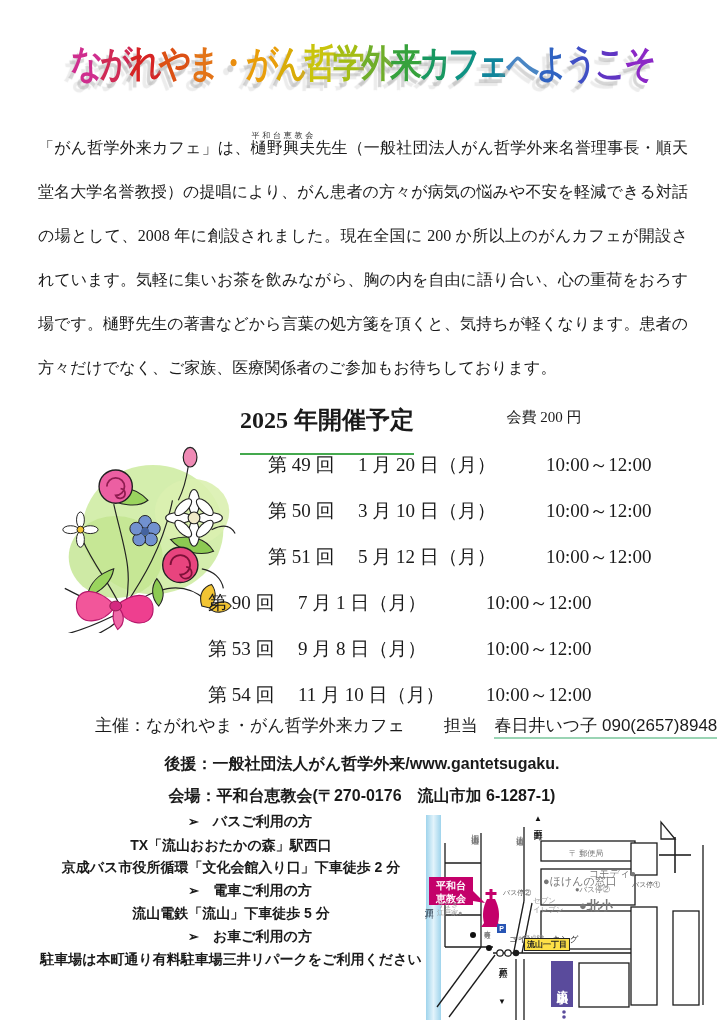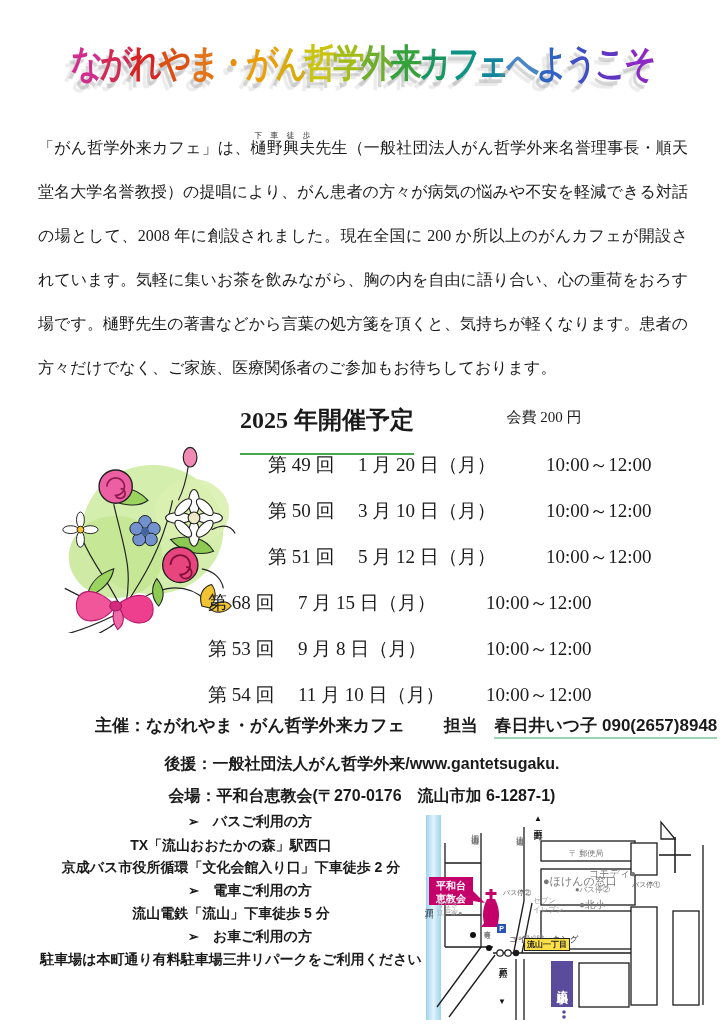--- a/index.html
+++ b/index.html
@@ -20,21 +20,21 @@
   .sched-title{display:inline-block;font-family:"Liberation Serif",serif;font-weight:bold;font-size:24px;
     border-bottom:2px solid #44a94e;padding-bottom:17px;}
   .sched-fee{display:inline-block;margin-left:88px;font-family:"Liberation Serif",serif;font-size:15px;vertical-align:6px;}
   .sessions{position:absolute;top:452px;left:0;width:724px;font-family:"Liberation Serif",serif;font-size:19px;}
   .srow{height:46px;white-space:nowrap;}
   .srow.ga{margin-left:268px;}
   .srow.gb{margin-left:208px;}
   .srow .no{display:inline-block;width:90px;}
   .srow .date{display:inline-block;width:188px;}
   
-  .org-line{position:absolute;top:714px;left:95px;font-size:17px;font-weight:bold;white-space:nowrap;}
+  .org-line{position:absolute;top:714px;left:95px;font-size:17px;font-weight:normal;white-space:nowrap;}
   .org-line .c-label{margin-left:34px;}
   .org-line .c-value{margin-left:12px;border-bottom:2px solid #9ad4b4;padding-bottom:2px;}
   .support-line{position:absolute;top:754px;left:0;width:724px;text-align:center;font-size:16px;font-weight:bold;}
   .venue-line{position:absolute;top:786px;left:0;width:724px;text-align:center;font-size:16px;font-weight:bold;}
   
   .access{position:absolute;top:810px;left:35px;width:392px;font-size:14px;font-weight:bold;line-height:22.5px;text-align:center;}
   .acc-head{margin-left:38px;}
   .acc-head .bullet{margin-right:14px;font-size:13px;}
   
   .flower{position:absolute;top:441px;left:55px;width:186px;height:192px;}
@@ -58,21 +58,21 @@
 </head>
 <body>
 
 <div class="page">
 
   <div class="title-wrap">
     <span class="tch" style=";color:#cf2e8e">な</span><span class="tch" style=";color:#d02a55">が</span><span class="tch" style=";color:#d62424">れ</span><span class="tch" style=";color:#dc5014">や</span><span class="tch" style=";color:#e37418">ま</span><span class="tch" style=";color:#e98d0e">・</span><span class="tch" style=";color:#e99e0a">が</span><span class="tch" style=";color:#d9ac08">ん</span><span class="tch" style=";color:#c9c40c">哲</span><span class="tch" style=";color:#a4bd14">学</span><span class="tch" style=";color:#6fae2a">外</span><span class="tch" style=";color:#36a23c">来</span><span class="tch" style=";color:#189860">カ</span><span class="tch" style=";color:#0f9384">フ</span><span class="tch" style=";color:#11859b">ェ</span><span class="tch" style=";color:#4a86c4">へ</span><span class="tch" style=";color:#3063c2">よ</span><span class="tch" style=";color:#404fc5">う</span><span class="tch" style=";color:#6035c3">こ</span><span class="tch" style=";color:#8b28c6">そ</span>
   </div>
 
   <div class="intro">
-    <span class="lead">「がん哲学外来カフェ」は、</span><ruby><span>樋野興夫</span><rt>下車徒歩</rt></ruby><span>先生（一般社団法人がん哲学外来名誉理事長・順天堂名大学名誉教授）の提唱により、がん患者の方々が病気の悩みや不安を軽減できる対話の場として、2008 年に創設されました。現在全国に 200 か所以上のがんカフェが開設されています。気軽に集いお茶を飲みながら、胸の内を自由に語り合い、心の重荷をおろす場です。樋野先生の著書などから言葉の処方箋を頂くと、気持ちが軽くなります。患者の方々だけでなく、ご家族、医療関係者のご参加もお待ちしております。</span>
+    <span class="lead">「がん哲学外来カフェ」は、</span><ruby><span>樋野興夫</span><rt>平和台恵教会</rt></ruby><span>先生（一般社団法人がん哲学外来名誉理事長・順天堂名大学名誉教授）の提唱により、がん患者の方々が病気の悩みや不安を軽減できる対話の場として、2008 年に創設されました。現在全国に 200 か所以上のがんカフェが開設されています。気軽に集いお茶を飲みながら、胸の内を自由に語り合い、心の重荷をおろす場です。樋野先生の著書などから言葉の処方箋を頂くと、気持ちが軽くなります。患者の方々だけでなく、ご家族、医療関係者のご参加もお待ちしております。</span>
   </div>
 
   <div class="flower">
     <svg width="186" height="192" viewBox="0 0 190 195">
       <ellipse cx="100" cy="90" rx="72" ry="66" fill="#cdeb9f" opacity="0.85"></ellipse>
       <ellipse cx="62" cy="118" rx="48" ry="42" fill="#c2e58e" opacity="0.8"></ellipse>
       <ellipse cx="140" cy="72" rx="38" ry="34" fill="#daf0b0" opacity="0.9"></ellipse>
       <g stroke="#222" stroke-width="1.2" fill="none">
         <path d="M70,170 C90,140 110,108 120,60"></path>
         <path d="M72,168 C80,130 70,108 60,64"></path>
@@ -137,21 +137,21 @@
 
   <div class="sched-head">
     <span class="sched-title">2025 年開催予定</span>
     <span class="sched-fee">会費 200 円</span>
   </div>
 
   <div class="sessions">
     <div class="srow ga"><span class="no">第 49 回</span><span class="date">1 月 20 日（月）</span><span class="time">10:00～12:00</span></div>
     <div class="srow ga"><span class="no">第 50 回</span><span class="date">3 月 10 日（月）</span><span class="time">10:00～12:00</span></div>
     <div class="srow ga"><span class="no">第 51 回</span><span class="date">5 月 12 日（月）</span><span class="time">10:00～12:00</span></div>
-    <div class="srow gb"><span class="no">第 68 回</span><span class="date">7 月 15 日（月）</span><span class="time">10:00～12:00</span></div>
+    <div class="srow gb"><span class="no">第 90 回</span><span class="date">7 月 1 日（月）</span><span class="time">10:00～12:00</span></div>
     <div class="srow gb"><span class="no">第 53 回</span><span class="date">9 月 8 日（月）</span><span class="time">10:00～12:00</span></div>
     <div class="srow gb"><span class="no">第 54 回</span><span class="date">11 月 10 日（月）</span><span class="time">10:00～12:00</span></div>
   </div>
 
   <div class="org-line">
     <span>主催：ながれやま・がん哲学外来カフェ</span>
     <span class="c-label">担当</span>
     <span class="c-value">春日井いつ子 090(2657)8948</span>
   </div>
   <div class="support-line">後援：一般社団法人がん哲学外来/www.gantetsugaku.</div>
@@ -237,21 +237,21 @@
     <div class="lbl" style="left:146px;top:34px;">〒 郵便局</div>
     <div class="lbl" style="left:120px;top:60px;font-size:11px;">●ほけんの窓口</div>
     <div class="lbl" style="left:166px;top:53px;font-size:10px;">コモディ●</div>
     <div class="lbl" style="left:152px;top:71px;font-size:7.5px;">●バス停②</div>
     <div class="lbl" style="left:209px;top:66px;font-size:7px;color:#555;">バス停①</div>
     <div class="lbl" style="left:80px;top:74px;font-size:7px;color:#555;">バス停②</div>
     <div class="lbl gy" style="left:110px;top:82px;font-size:7.5px;">
       <div>セブン</div>
       <div>イレブン</div>
     </div>
-    <div class="lbl" style="left:156px;top:84px;font-size:10px;">●北小</div>
+    <div class="lbl" style="left:156px;top:84px;font-size:13px;font-weight:bold;">●北小</div>
     <div class="p-icon">P</div>
     <div class="lbl dk" style="left:86px;top:120px;font-size:8.5px;">コインパーキング</div>
     <div class="lbl gy" style="left:90px;top:119px;font-size:6.5px;">●㈱平成館</div>
     <div class="chome">流山一丁目</div>
     <div class="lbl gy" style="left:14px;top:86px;font-size:7px;">
       <div>うなぎ</div>
       <div>江戸家●</div>
     </div>
     <div class="lbl v" style="left:61px;top:110px;font-size:6.5px;">本町通り</div>
     <div class="lbl v dk" style="left:75px;top:146px;font-size:9px;">至松戸</div>

